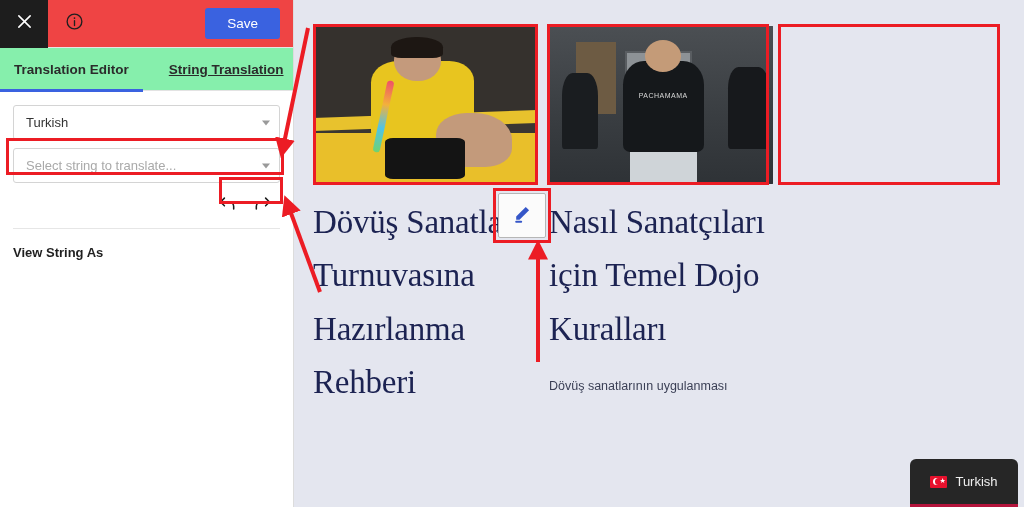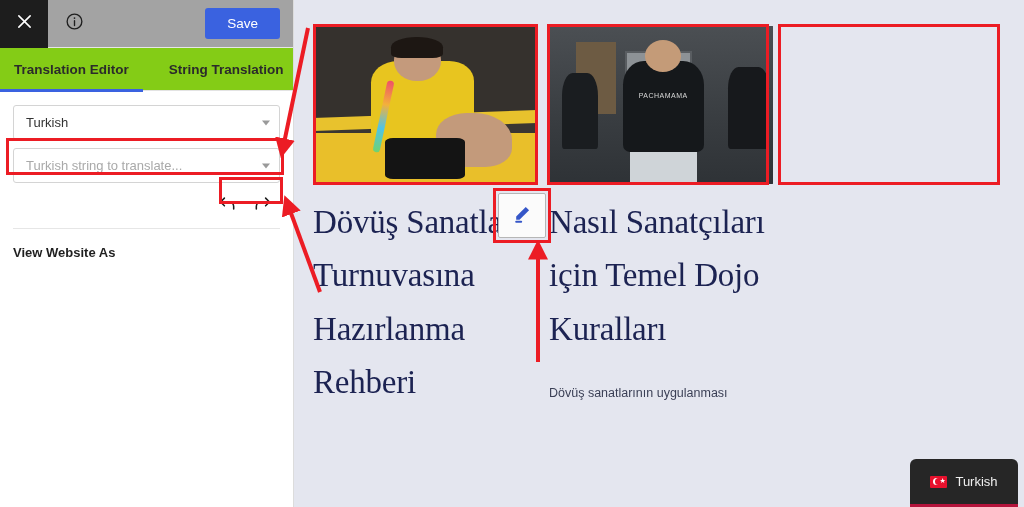--- a/index.html
+++ b/index.html
@@ -14,21 +14,21 @@
   
   .sidebar {
     position: relative;
     width: 294px; height: 507px;
     background: #ffffff;
     border-right: 1px solid #dcdcdc;
     flex: 0 0 294px;
   }
   .sb-topbar {
     display: flex; align-items: center;
-    height: 48px; background: #a3a3a3;
+    height: 48px; background: #ef4444;
     border-bottom: 1px solid #e6e6e6;
   }
   .close-btn {
     width: 48px; height: 48px;
     background: #1d1d1d;
     display: flex; align-items: center; justify-content: center;
     cursor: pointer;
   }
   .close-btn svg { width: 17px; height: 17px; }
   .info-btn {
@@ -47,35 +47,35 @@
     font-size: 13.5px;
     font-weight: 500;
     padding: 8px 22px;
     cursor: pointer;
     font-family: "Liberation Sans", sans-serif;
   }
 
   .sb-tabs {
     display: flex;
     height: 43px;
-    background: #84cc16;
+    background: #86efac;
     border-bottom: 1px solid #e3e3e3;
     position: relative;
   }
   .sb-tab {
     display: flex; align-items: center;
     font-size: 13.5px;
     color: #2b2b2b;
     font-weight: 600;
     cursor: pointer;
     position: relative;
     height: 43px;
   }
   .sb-tab.t1 { padding-left: 14px; padding-right: 14px; }
-  .sb-tab.t2 { padding-left: 26px; padding-right: 0; }
+  .sb-tab.t2 { padding-left: 26px; padding-right: 0; text-decoration: underline; }
   .sb-tab.active::after {
     content: "";
     position: absolute;
     left: 0; right: 0; bottom: -1px;
     height: 3px; background: #3a62e0;
   }
 
   .sb-body { padding: 14px 13px 0 13px; background: #fff; }
 
   .select-field {
@@ -259,21 +259,21 @@
     font-size: 33px;
     line-height: 1.62;
     color: #1c2352;
     margin-top: 12px;
     letter-spacing: -0.2px;
     word-break: break-word;
   }
   .card-excerpt {
     font-size: 12.5px;
     color: #3a3f55;
-    margin-top: 28px;
+    margin-top: 21px;
     line-height: 1.5;
   }
 
   
   .edit-fab {
     position: absolute;
     left: 498px; top: 193px;
     width: 48px; height: 45px;
     background: #fbfbfb;
     border: 1px solid #b6b6b6;
@@ -373,21 +373,21 @@
     <div class="sb-body">
 
       <div class="select-field">
         <span>Turkish</span>
         <span class="select-caret"></span>
       </div>
 
       <div class="field-gap"></div>
 
       <div class="select-field placeholder-val">
-        <span>Turkish string to translate...</span>
+        <span>Select string to translate...</span>
         <span class="select-caret"></span>
       </div>
 
       <div class="undo-redo-row">
         <div class="ur-group">
           <div class="ur-btn">
             <span>
               <svg viewBox="0 0 24 22" fill="none" stroke="#1d1d1d" stroke-width="2" stroke-linecap="round" stroke-linejoin="round">
                 <path d="M8 4 L3 9 L8 14"></path>
                 <path d="M3 9 H14 a6 6 0 0 1 6 6 v3"></path>
@@ -400,21 +400,21 @@
                 <path d="M16 4 L21 9 L16 14"></path>
                 <path d="M21 9 H10 a6 6 0 0 0 -6 6 v3"></path>
               </svg>
             </span>
           </div>
         </div>
       </div>
 
       <div class="sb-divider"></div>
 
-      <div class="section-title">View Website As</div>
+      <div class="section-title">View String As</div>
 
 
     </div>
   </div>
 
   <div class="preview">
 
     <div class="cards">
 
       <div class="card">

